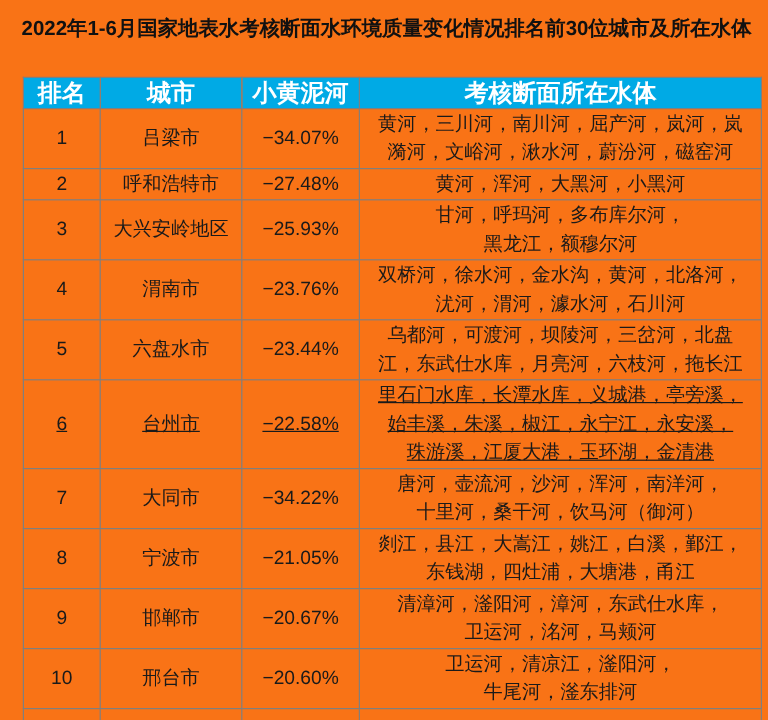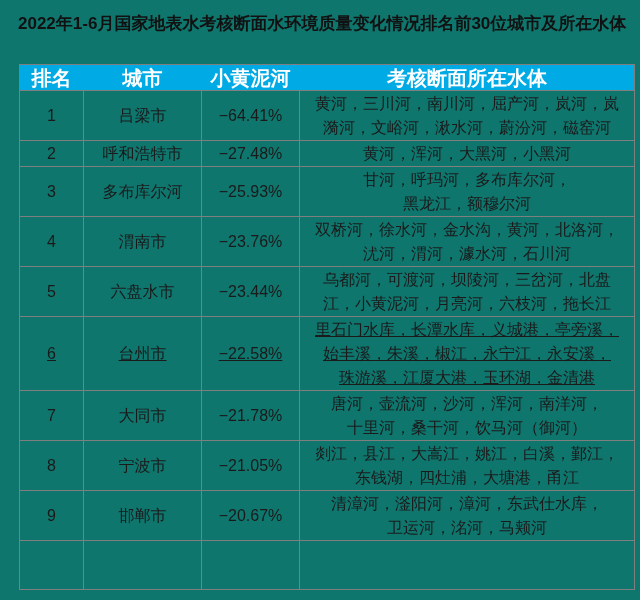--- a/index.html
+++ b/index.html
@@ -6,21 +6,21 @@
     margin: 0;
     padding: 0;
     background: #ffffff;
     font-family: "Liberation Sans", "DejaVu Sans", sans-serif;
   }
   .page {
     position: relative;
     width: 640px;
     height: 600px;
     overflow: hidden;
-    background: #0f766e;
+    background: #f97316;
   }
   .doc-title {
     margin: 12px 0 0 18px;
     font-size: 17px;
     line-height: 24px;
     font-weight: bold;
     color: #111111;
     letter-spacing: 0px;
     white-space: nowrap;
   }
@@ -72,89 +72,96 @@
     <div class="t-row header-row">
       <div class="t-cell col-rank">排名</div>
       <div class="t-cell col-city">城市</div>
       <div class="t-cell col-change">小黄泥河</div>
       <div class="t-cell col-waters">考核断面所在水体</div>
     </div>
 
     <div class="t-row lines-2">
       <div class="t-cell col-rank">1</div>
       <div class="t-cell col-city">吕梁市</div>
-      <div class="t-cell col-change">−64.41%</div>
+      <div class="t-cell col-change">−34.07%</div>
       <div class="t-cell col-waters waters-cell">黄河，三川河，南川河，屈产河，岚河，岚
 漪河，文峪河，湫水河，蔚汾河，磁窑河</div>
     </div>
 
     <div class="t-row lines-1">
       <div class="t-cell col-rank">2</div>
       <div class="t-cell col-city">呼和浩特市</div>
       <div class="t-cell col-change">−27.48%</div>
       <div class="t-cell col-waters waters-cell">黄河，浑河，大黑河，小黑河</div>
     </div>
 
     <div class="t-row lines-2">
       <div class="t-cell col-rank">3</div>
-      <div class="t-cell col-city">多布库尔河</div>
+      <div class="t-cell col-city">大兴安岭地区</div>
       <div class="t-cell col-change">−25.93%</div>
       <div class="t-cell col-waters waters-cell">甘河，呼玛河，多布库尔河，
 黑龙江，额穆尔河</div>
     </div>
 
     <div class="t-row lines-2">
       <div class="t-cell col-rank">4</div>
       <div class="t-cell col-city">渭南市</div>
       <div class="t-cell col-change">−23.76%</div>
       <div class="t-cell col-waters waters-cell">双桥河，徐水河，金水沟，黄河，北洛河，
 沋河，渭河，澽水河，石川河</div>
     </div>
 
     <div class="t-row lines-2">
       <div class="t-cell col-rank">5</div>
       <div class="t-cell col-city">六盘水市</div>
       <div class="t-cell col-change">−23.44%</div>
       <div class="t-cell col-waters waters-cell">乌都河，可渡河，坝陵河，三岔河，北盘
-江，小黄泥河，月亮河，六枝河，拖长江</div>
+江，东武仕水库，月亮河，六枝河，拖长江</div>
     </div>
 
     <div class="t-row lines-3">
       <div class="t-cell col-rank">6</div>
       <div class="t-cell col-city">台州市</div>
       <div class="t-cell col-change">−22.58%</div>
       <div class="t-cell col-waters waters-cell">里石门水库，长潭水库，义城港，亭旁溪，
 始丰溪，朱溪，椒江，永宁江，永安溪，
 珠游溪，江厦大港，玉环湖，金清港</div>
     </div>
 
     <div class="t-row lines-2">
       <div class="t-cell col-rank">7</div>
       <div class="t-cell col-city">大同市</div>
-      <div class="t-cell col-change">−21.78%</div>
+      <div class="t-cell col-change">−34.22%</div>
       <div class="t-cell col-waters waters-cell">唐河，壶流河，沙河，浑河，南洋河，
 十里河，桑干河，饮马河（御河）</div>
     </div>
 
     <div class="t-row lines-2">
       <div class="t-cell col-rank">8</div>
       <div class="t-cell col-city">宁波市</div>
       <div class="t-cell col-change">−21.05%</div>
       <div class="t-cell col-waters waters-cell">剡江，县江，大嵩江，姚江，白溪，鄞江，
 东钱湖，四灶浦，大塘港，甬江</div>
     </div>
 
     <div class="t-row lines-2">
       <div class="t-cell col-rank">9</div>
       <div class="t-cell col-city">邯郸市</div>
       <div class="t-cell col-change">−20.67%</div>
       <div class="t-cell col-waters waters-cell">清漳河，滏阳河，漳河，东武仕水库，
 卫运河，洺河，马颊河</div>
     </div>
 
+    <div class="t-row lines-2">
+      <div class="t-cell col-rank">10</div>
+      <div class="t-cell col-city">邢台市</div>
+      <div class="t-cell col-change">−20.60%</div>
+      <div class="t-cell col-waters waters-cell">卫运河，清凉江，滏阳河，
+牛尾河，滏东排河</div>
+    </div>
 
     <div class="t-row partial-row">
       <div class="t-cell col-rank"></div>
       <div class="t-cell col-city"></div>
       <div class="t-cell col-change"></div>
       <div class="t-cell col-waters"></div>
     </div>
 
   </div>
 </div>

